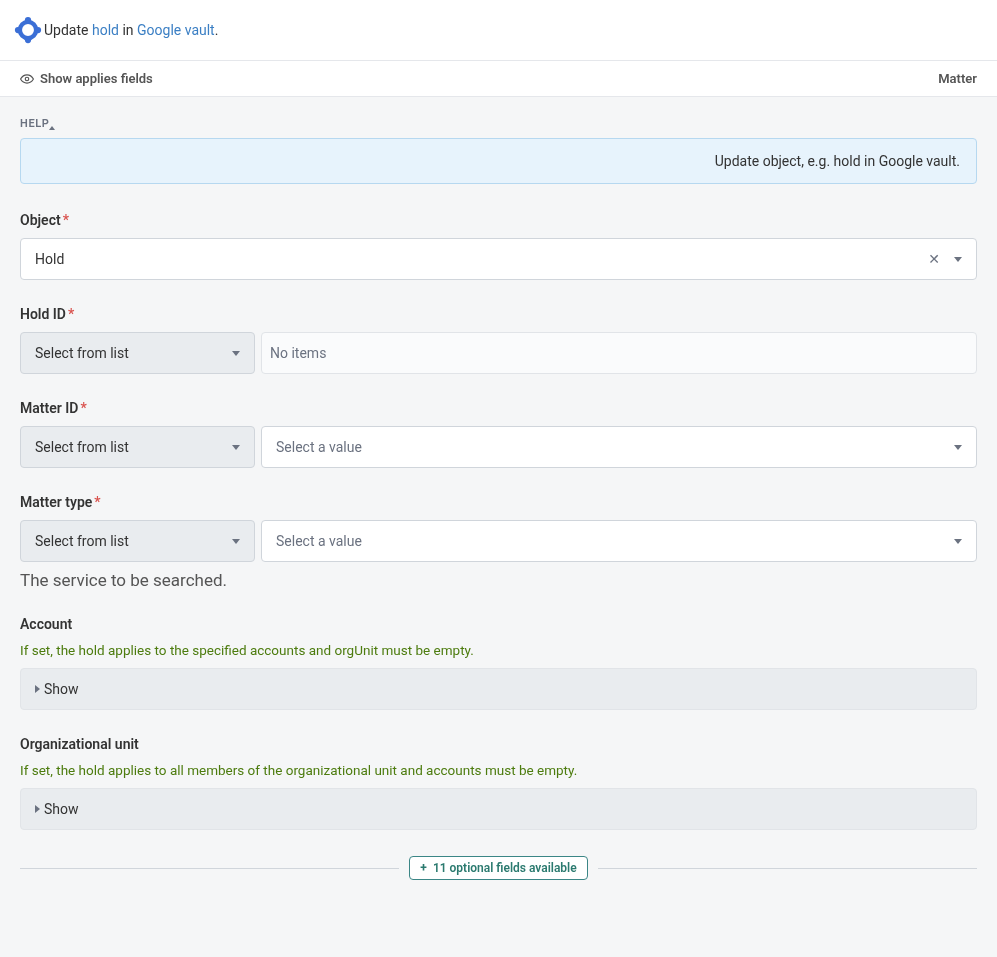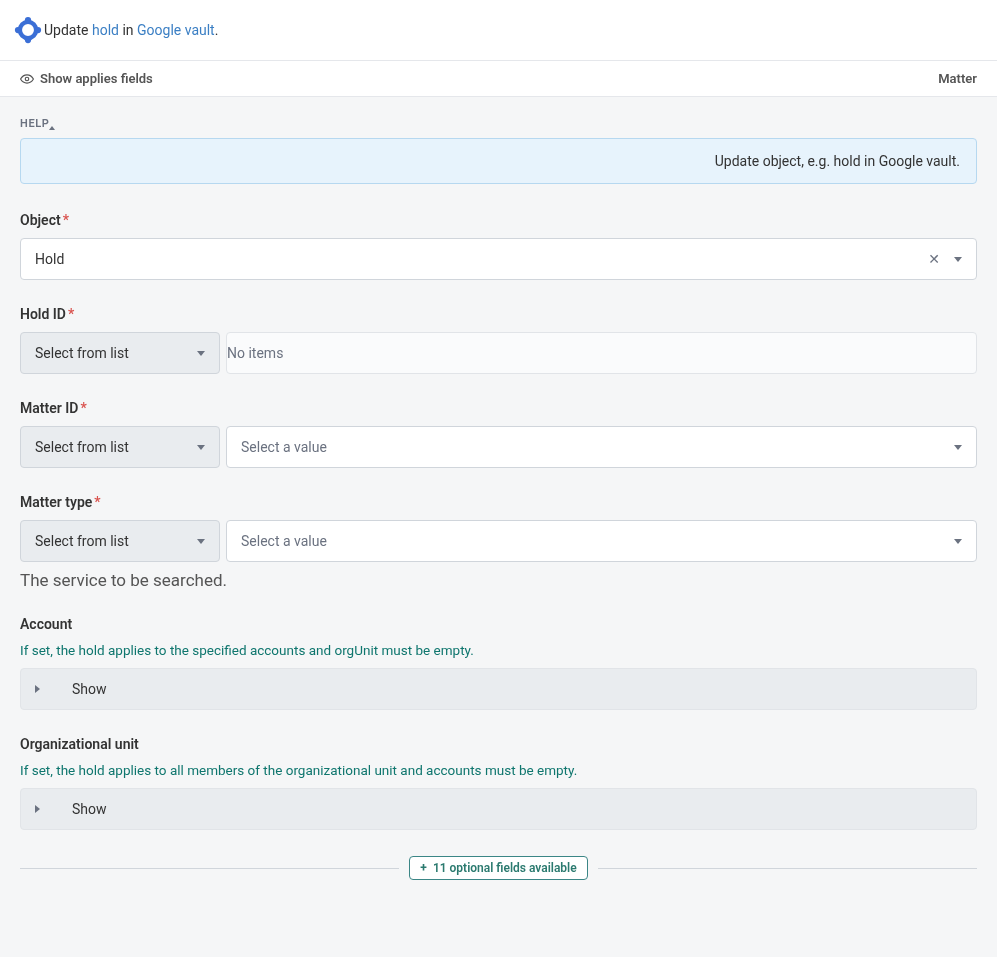--- a/index.html
+++ b/index.html
@@ -83,67 +83,67 @@
     align-items: center;
     justify-content: space-between;
   }
   .select-controls {
     display: flex; align-items:center; gap:14px; color:#6b7280;
   }
   .row {
     display: flex; gap: 6px;
   }
   .mode-select {
-    width: 200px;
+    width: 235px;
     background: #e9ecef;
     border: 1px solid #d0d5db;
     border-radius: 4px;
     padding: 12px 14px;
     display: flex;
     align-items:center;
     justify-content: space-between;
     color: #333;
   }
   .value-box {
     flex: 1;
     background: #fafbfc;
     border: 1px solid #e1e4e8;
     border-radius: 4px;
-    padding: 12px 0;
+    padding: 12px 8px;
     color: #6b7280;
   }
   .value-select {
     flex: 1;
     background: #fff;
     border: 1px solid #d0d5db;
     border-radius: 4px;
     padding: 12px 14px;
     display: flex;
     align-items:center;
     justify-content: space-between;
     color: #6b7280;
   }
   .hint {
     margin-top: 8px;
     color: #555;
     font-size: 17px;
   }
   .desc {
     margin-bottom: 10px;
-    color: #0f766e;
+    color: #4d7c0f;
     font-size: 13.5px;
   }
   .collapse-bar {
     background: #e9ecef;
     border: 1px solid #e1e4e8;
     border-radius: 4px;
     padding: 12px 14px;
     display: flex;
     align-items:center;
-    gap: 28px;
+    gap: 0;
     color: #333;
   }
   .optional-divider {
     display: flex;
     align-items: center;
     gap: 10px;
     margin-top: 16px;
   }
   .optional-divider .line {
     flex: 1; height: 1px; background: #d0d5db;

